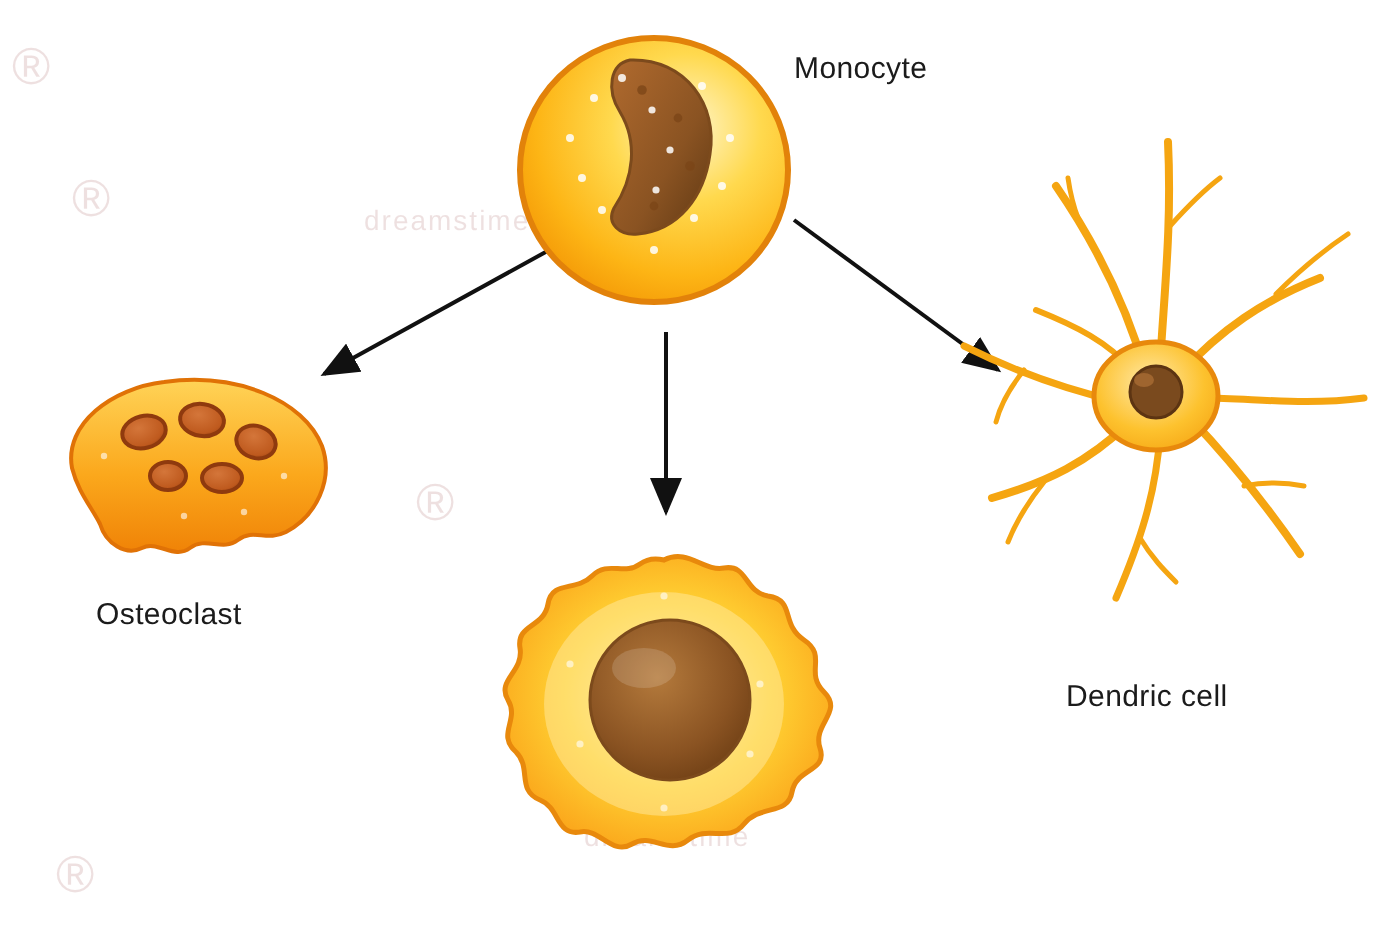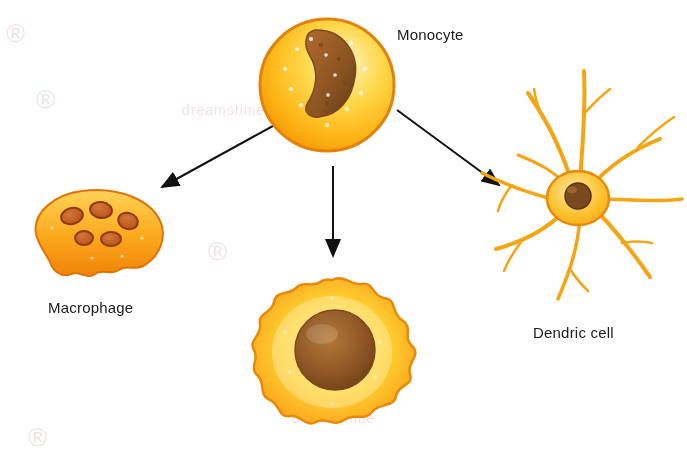--- a/index.html
+++ b/index.html
@@ -190,16 +190,16 @@
       <path d="M90,146 C64,140 40,132 12,118" stroke-width="3.5"></path>
       <path d="M42,130 C34,140 30,148 28,156" stroke-width="2.5"></path>
       <path d="M96,130 C84,116 68,108 48,100" stroke-width="3"></path>
     </g>
     <ellipse cx="108" cy="143" rx="31" ry="27" fill="url(#gDen)" stroke="#E8890C" stroke-width="2.5"></ellipse>
     <circle cx="108" cy="141" r="13" fill="#7A4A1E" stroke="#5C3412" stroke-width="1.5"></circle>
     <ellipse cx="102" cy="135" rx="5" ry="3.5" fill="#A96B33" opacity="0.8"></ellipse>
   </svg>
 
   <div class="label" style="left:397px;top:14px;">Monocyte</div>
-  <div class="label" style="left:48px;top:287px;">Macrophage</div>
-  <div class="label" style="left:533px;top:312px;">Dendric cell</div>
+  <div class="label" style="left:48px;top:287px;">Osteoclast</div>
+  <div class="label" style="left:533px;top:328px;">Dendric cell</div>
 
 </div>
 
 </body></html>

